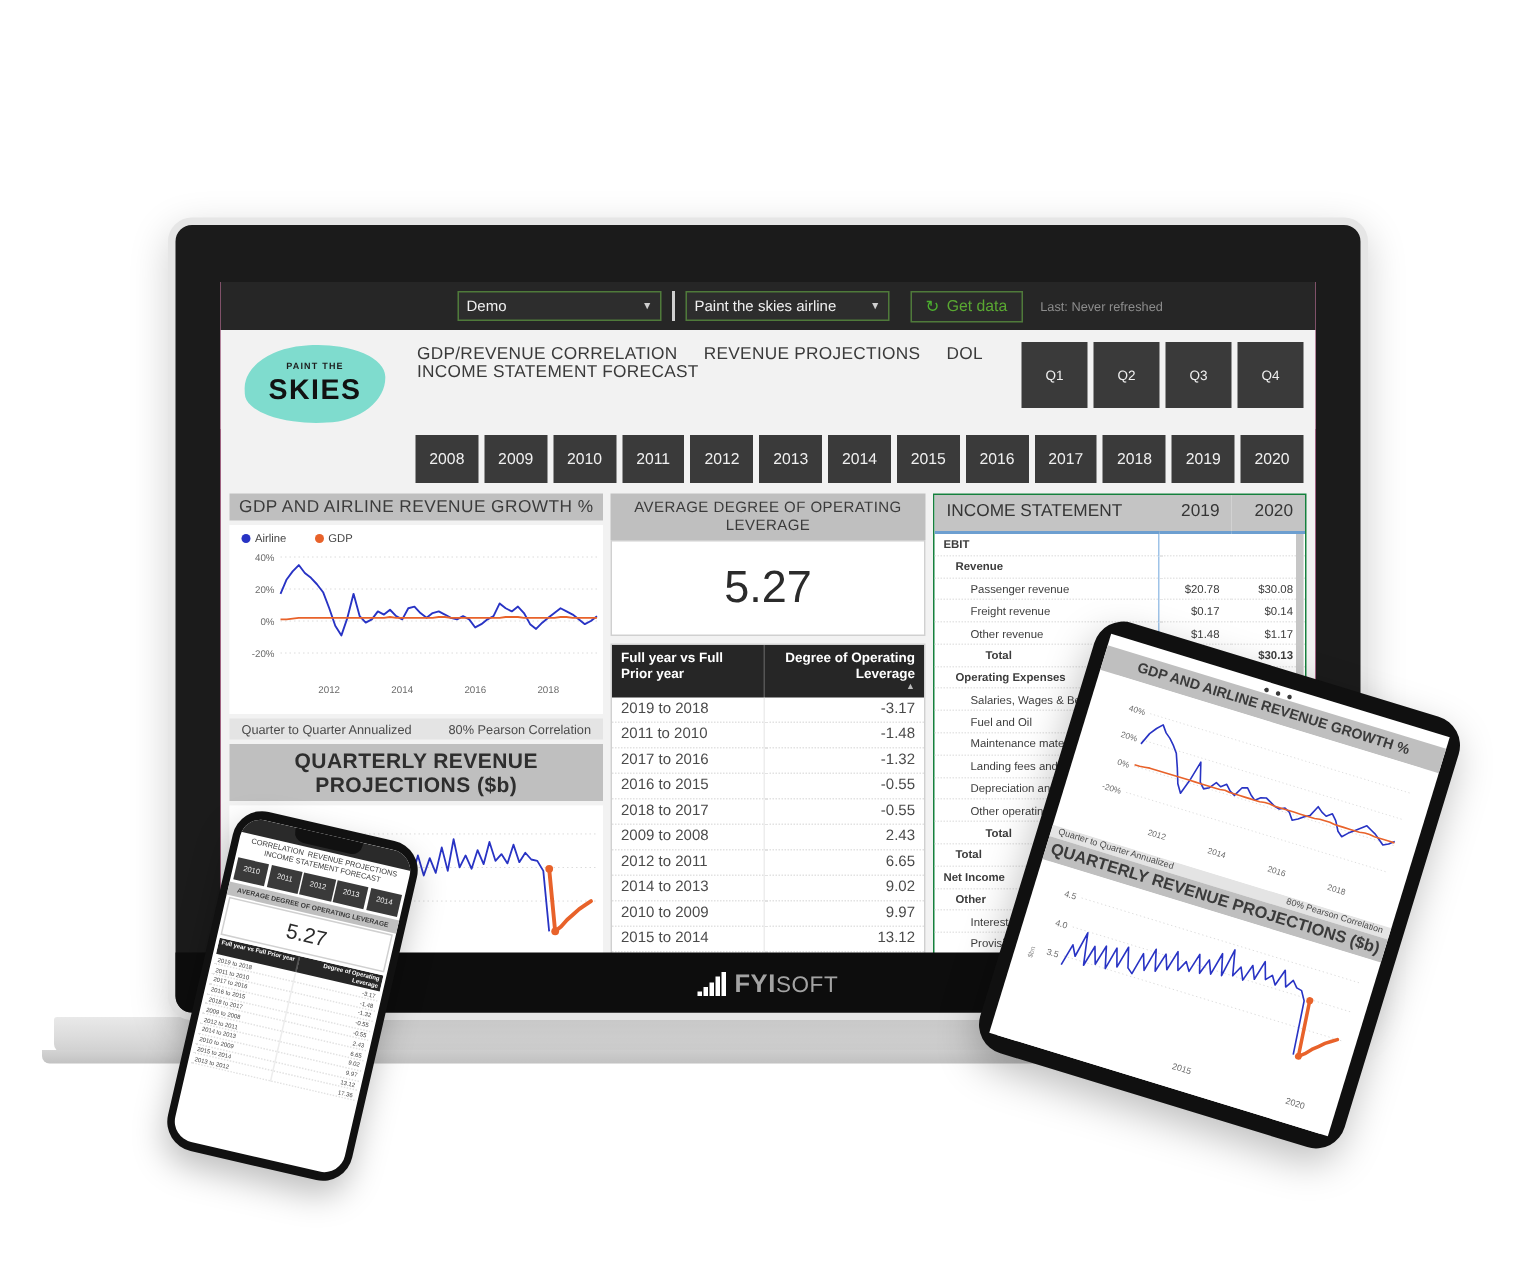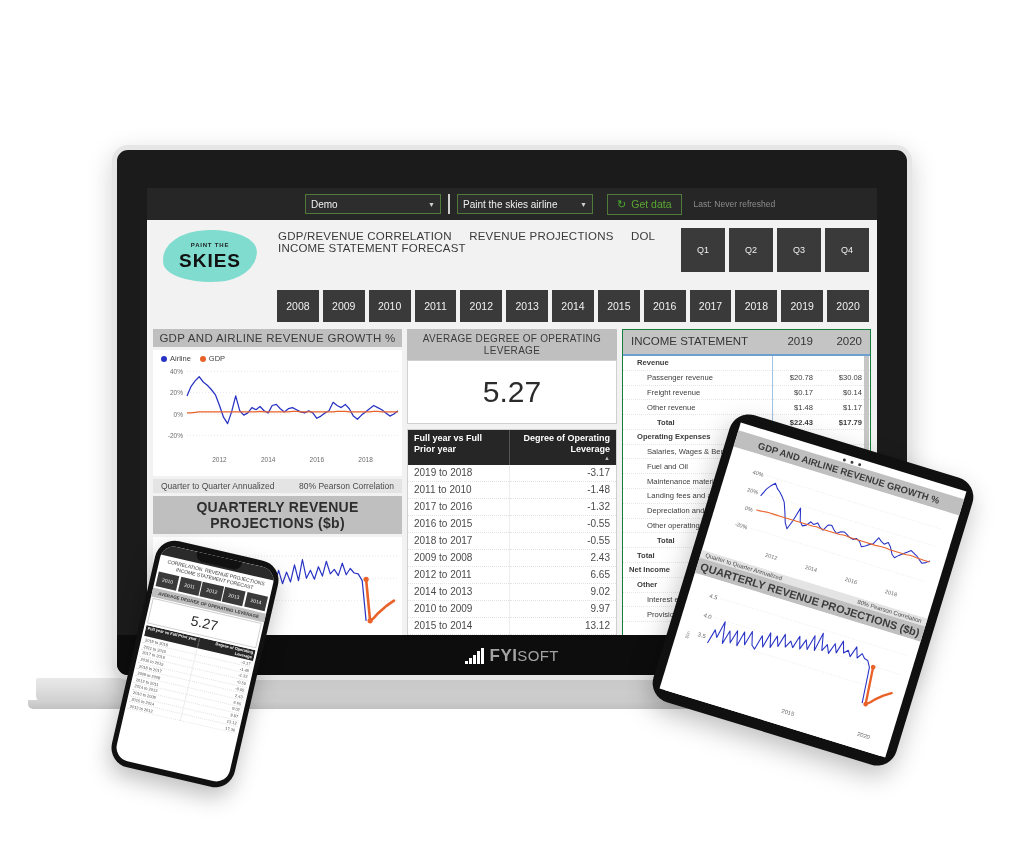--- a/index.html
+++ b/index.html
@@ -117,21 +117,21 @@
   }
   .ptitle.big { font-size:14px; font-weight:700; color:#2e2e2e; }
   .ptitle.two { line-height:1.15; padding:4px 0; font-size:10px; }
 
   .chartbox { background:#fff; position:relative; flex:1; }
   .subbar {
     display:flex; justify-content:space-between; background:#e4e4e4;
     color:#4a4a4a; font-size:8.5px; padding:2px 8px;
   }
 
-  .legend { position:absolute; left:8px; top:4px; display:flex; gap:9px; font-size:7.5px; color:#444; align-items:flex-end; }
+  .legend { position:absolute; left:8px; top:4px; display:flex; gap:19px; font-size:7.5px; color:#444; align-items:flex-end; }
   .legend i { width:6px; height:6px; border-radius:50%; display:inline-block; margin-right:3px; vertical-align:middle;}
 
   
   .kpi {
     background:#fff; border:1px solid #d0d0d0; height:64px;
     display:flex; align-items:center; justify-content:center;
     font-size:30px; color:#2b2b2b;
   }
   
   .dol { background:#fff; border:1px solid #d0d0d0; flex:1; overflow:hidden; }
@@ -390,20 +390,25 @@
               <table>
                 <thead>
                   <tr>
                     <th>INCOME STATEMENT</th>
                     <th class="num">2019</th>
                     <th class="num">2020</th>
                   </tr>
                 </thead>
                 <tbody id="is-body">
                     <tr>
+                      <td class="lvl0">EBIT</td>
+                      <td class="num bold"></td>
+                      <td class="num bold"></td>
+                    </tr>
+                    <tr>
                       <td class="lvl1">Revenue</td>
                       <td class="num bold"></td>
                       <td class="num bold"></td>
                     </tr>
                     <tr>
                       <td class="lvl2">Passenger revenue</td>
                       <td class="num">$20.78</td>
                       <td class="num">$30.08</td>
                     </tr>
                     <tr>
@@ -412,21 +417,21 @@
                       <td class="num">$0.14</td>
                     </tr>
                     <tr>
                       <td class="lvl2">Other revenue</td>
                       <td class="num">$1.48</td>
                       <td class="num">$1.17</td>
                     </tr>
                     <tr>
                       <td class="lvl3">Total</td>
                       <td class="num bold">$22.43</td>
-                      <td class="num bold">$17.79</td>
+                      <td class="num bold">$30.13</td>
                     </tr>
                     <tr>
                       <td class="lvl1">Operating Expenses</td>
                       <td class="num bold"></td>
                       <td class="num bold"></td>
                     </tr>
                     <tr>
                       <td class="lvl2">Salaries, Wages &amp; Benefits</td>
                       <td class="num">($8.26)</td>
                       <td class="num">($7.61)</td>

